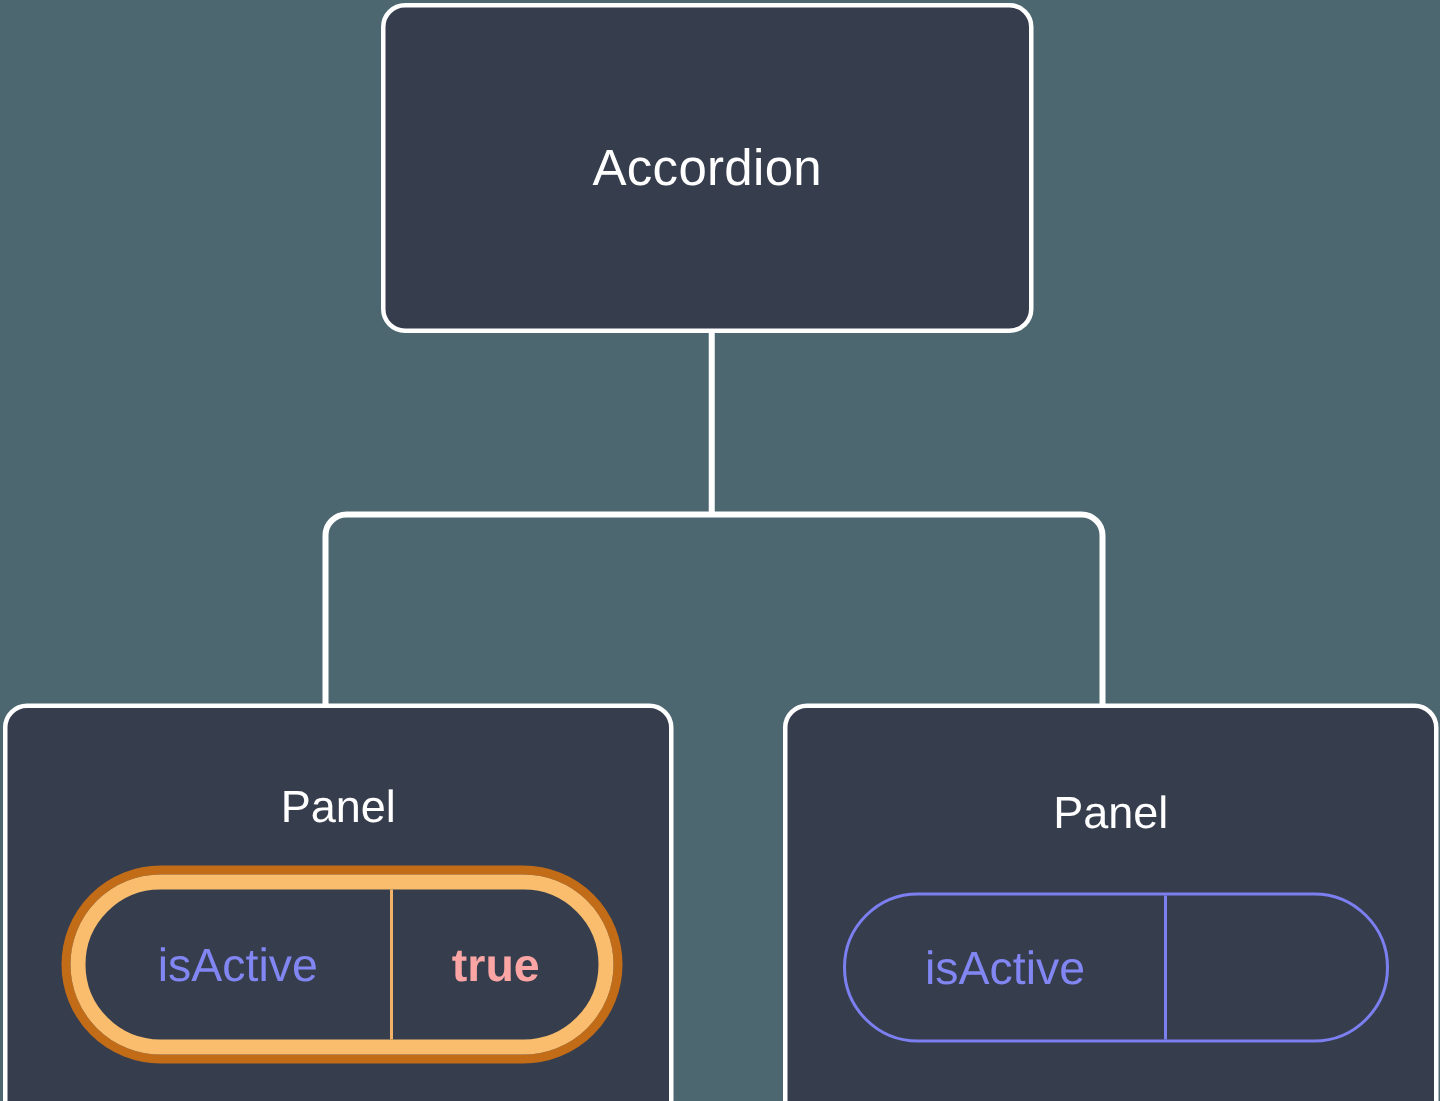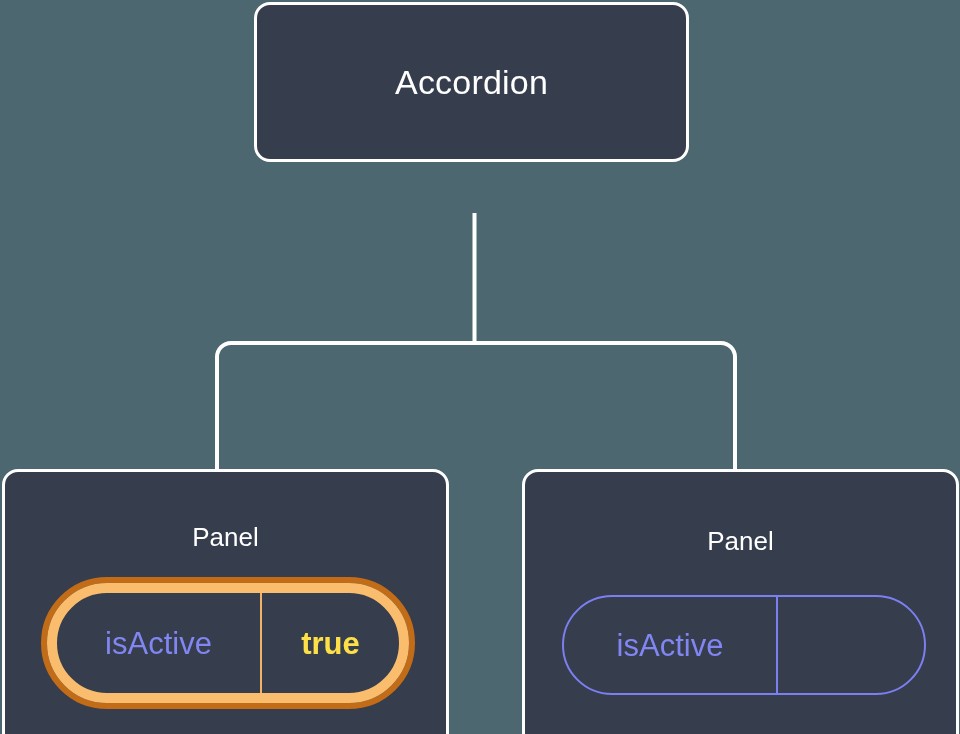--- a/index.html
+++ b/index.html
@@ -36,21 +36,21 @@
     background: #363d4d;
     border: 3px solid #ffffff;
     border-radius: 16px;
   }
 
   
   #node-accordion {
     left: 254px;
     top: 2px;
     width: 435px;
-    height: 160px;
+    height: 220px;
   }
   #node-accordion .node-title {
     position: absolute;
     left: 0;
     right: 0;
     top: 50%;
     transform: translateY(-50%);
     text-align: center;
     color: #ffffff;
     font-size: 34px;
@@ -71,21 +71,21 @@
   #node-panel-right {
     left: 522px;
     width: 437px;
   }
   .panel-node .node-title {
     position: absolute;
     left: 0;
     right: 0;
     text-align: center;
     color: #ffffff;
-    font-size: 26px;
+    font-size: 30px;
     font-weight: 400;
     line-height: 1;
   }
   #node-panel-left .node-title { top: 52px; }
   #node-panel-right .node-title { top: 56px; }
 
   
   .pill {
     position: absolute;
     box-sizing: border-box;
@@ -161,21 +161,21 @@
     white-space: nowrap;
     font-size: 31px;
   }
   .pill-highlight-inner .pill-key {
     width: 203px;
     color: #8186f2;
     border-right: 2px solid #f2b366;
   }
   .pill-highlight-inner .pill-val {
     flex: 1;
-    color: #fde047;
+    color: #fca5a5;
     font-weight: 700;
   }
 </style>
 </head>
 <body>
 
 <div id="stage">
 
   <svg id="connectors" viewBox="0 0 960 734">
 

